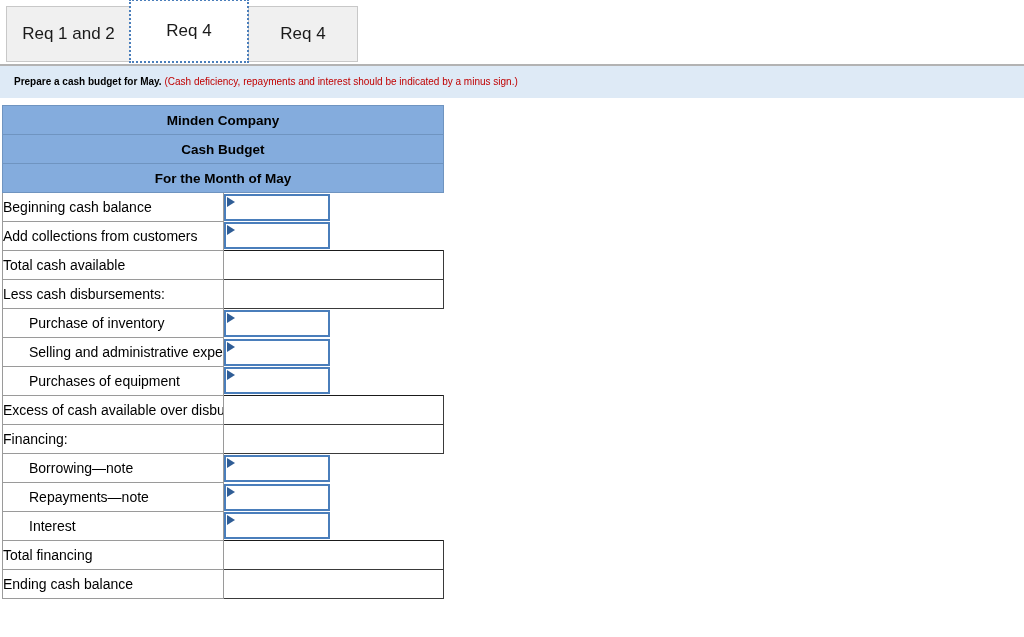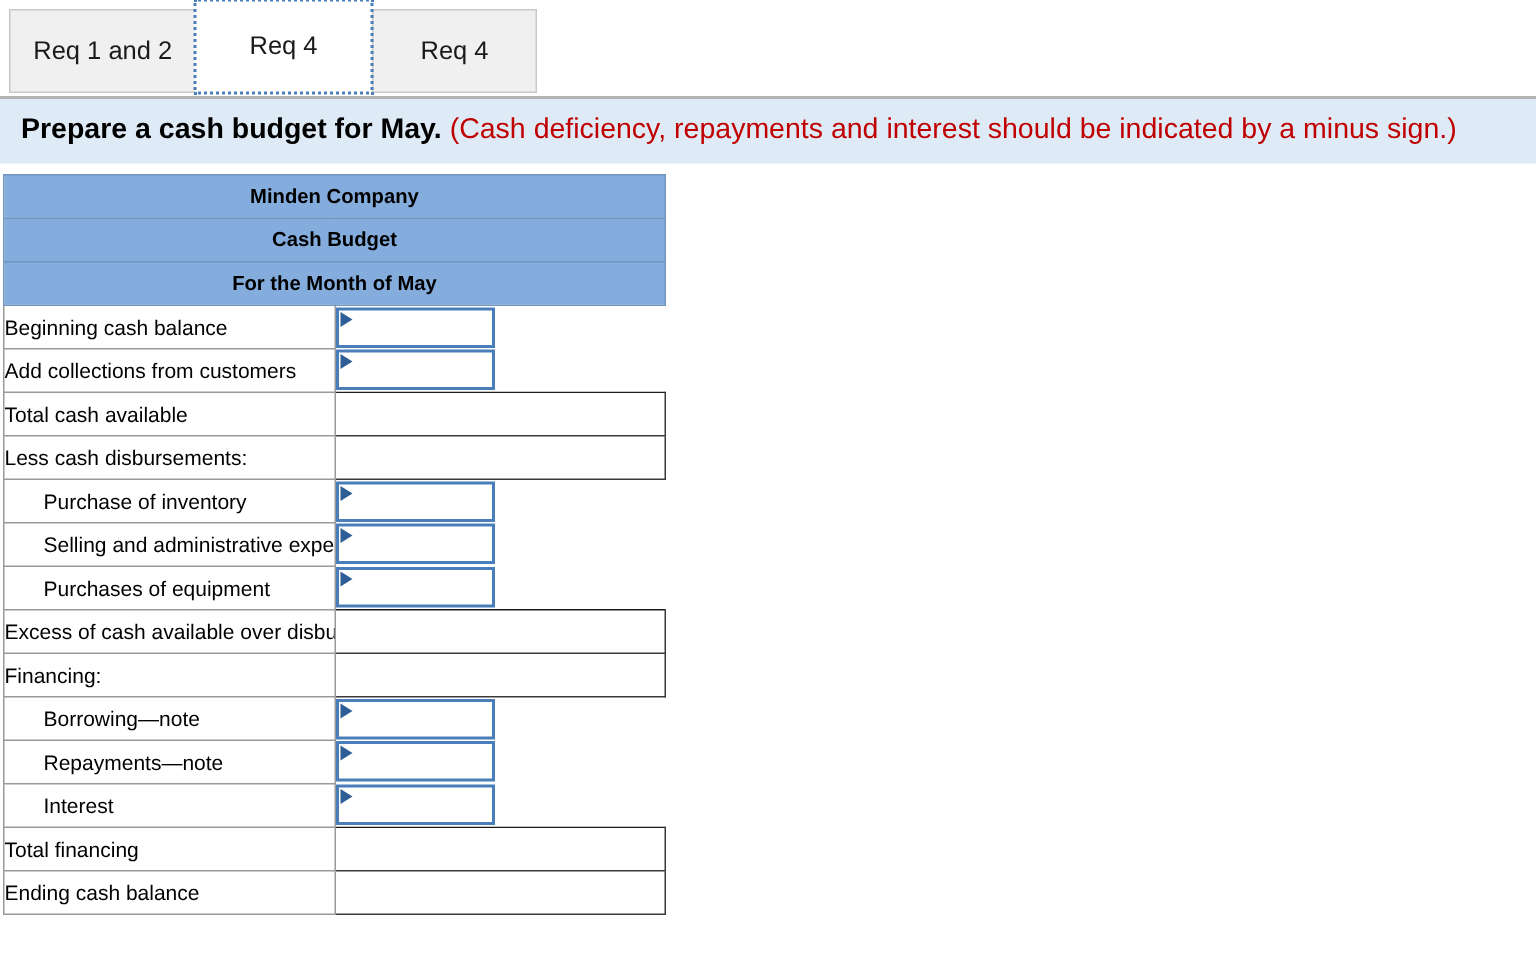--- a/index.html
+++ b/index.html
@@ -68,21 +68,21 @@
     height: 62px;
     margin-top: -6px;
   }
 
   
   .instruction {
     box-sizing: border-box;
     width: 100%;
     background: #deeaf6;
     padding: 10px 0 10px 14px;
-    font-size: 19px;
+    font-size: 10px;
     line-height: 1.2;
     border-bottom: 1px solid #ffffff;
   }
   .instruction .lead {
     font-weight: bold;
     color: #000000;
   }
   .instruction .note {
     color: #c00000;
     font-weight: normal;

